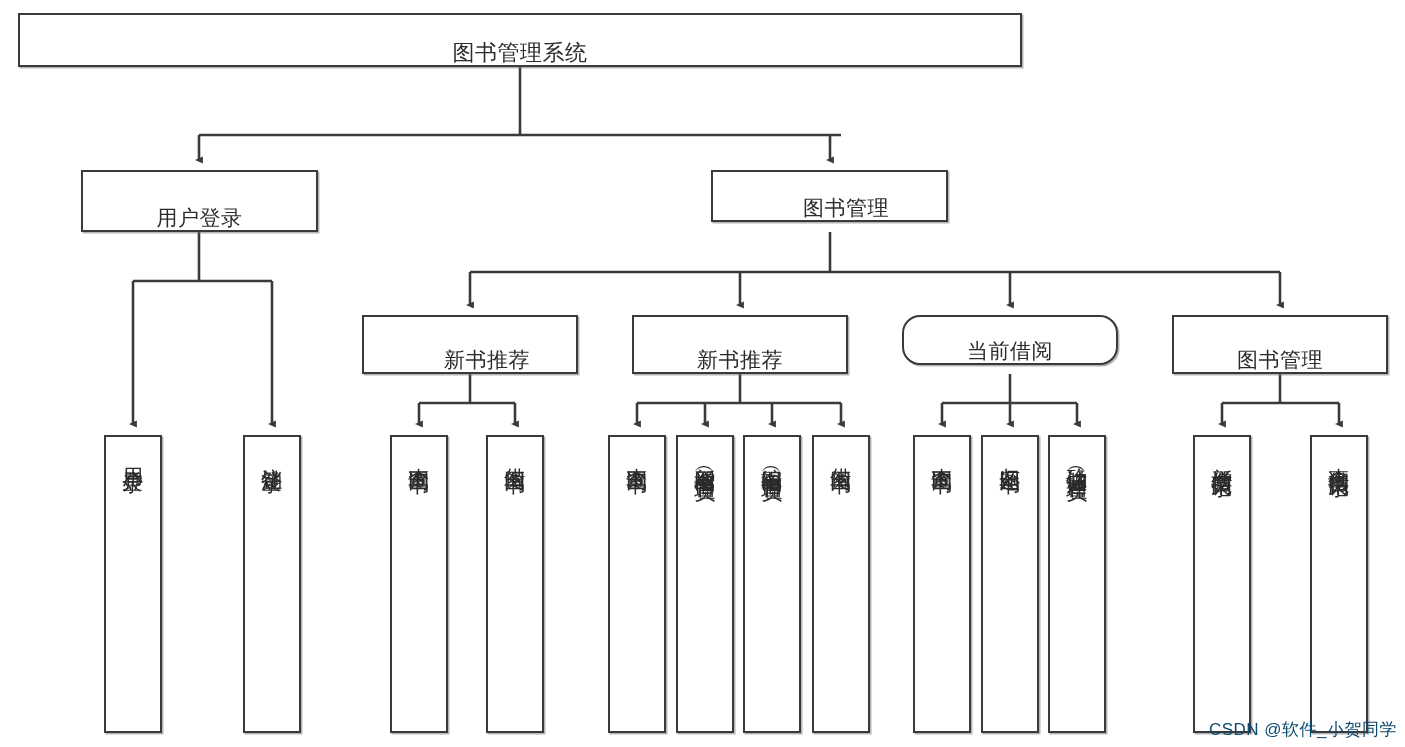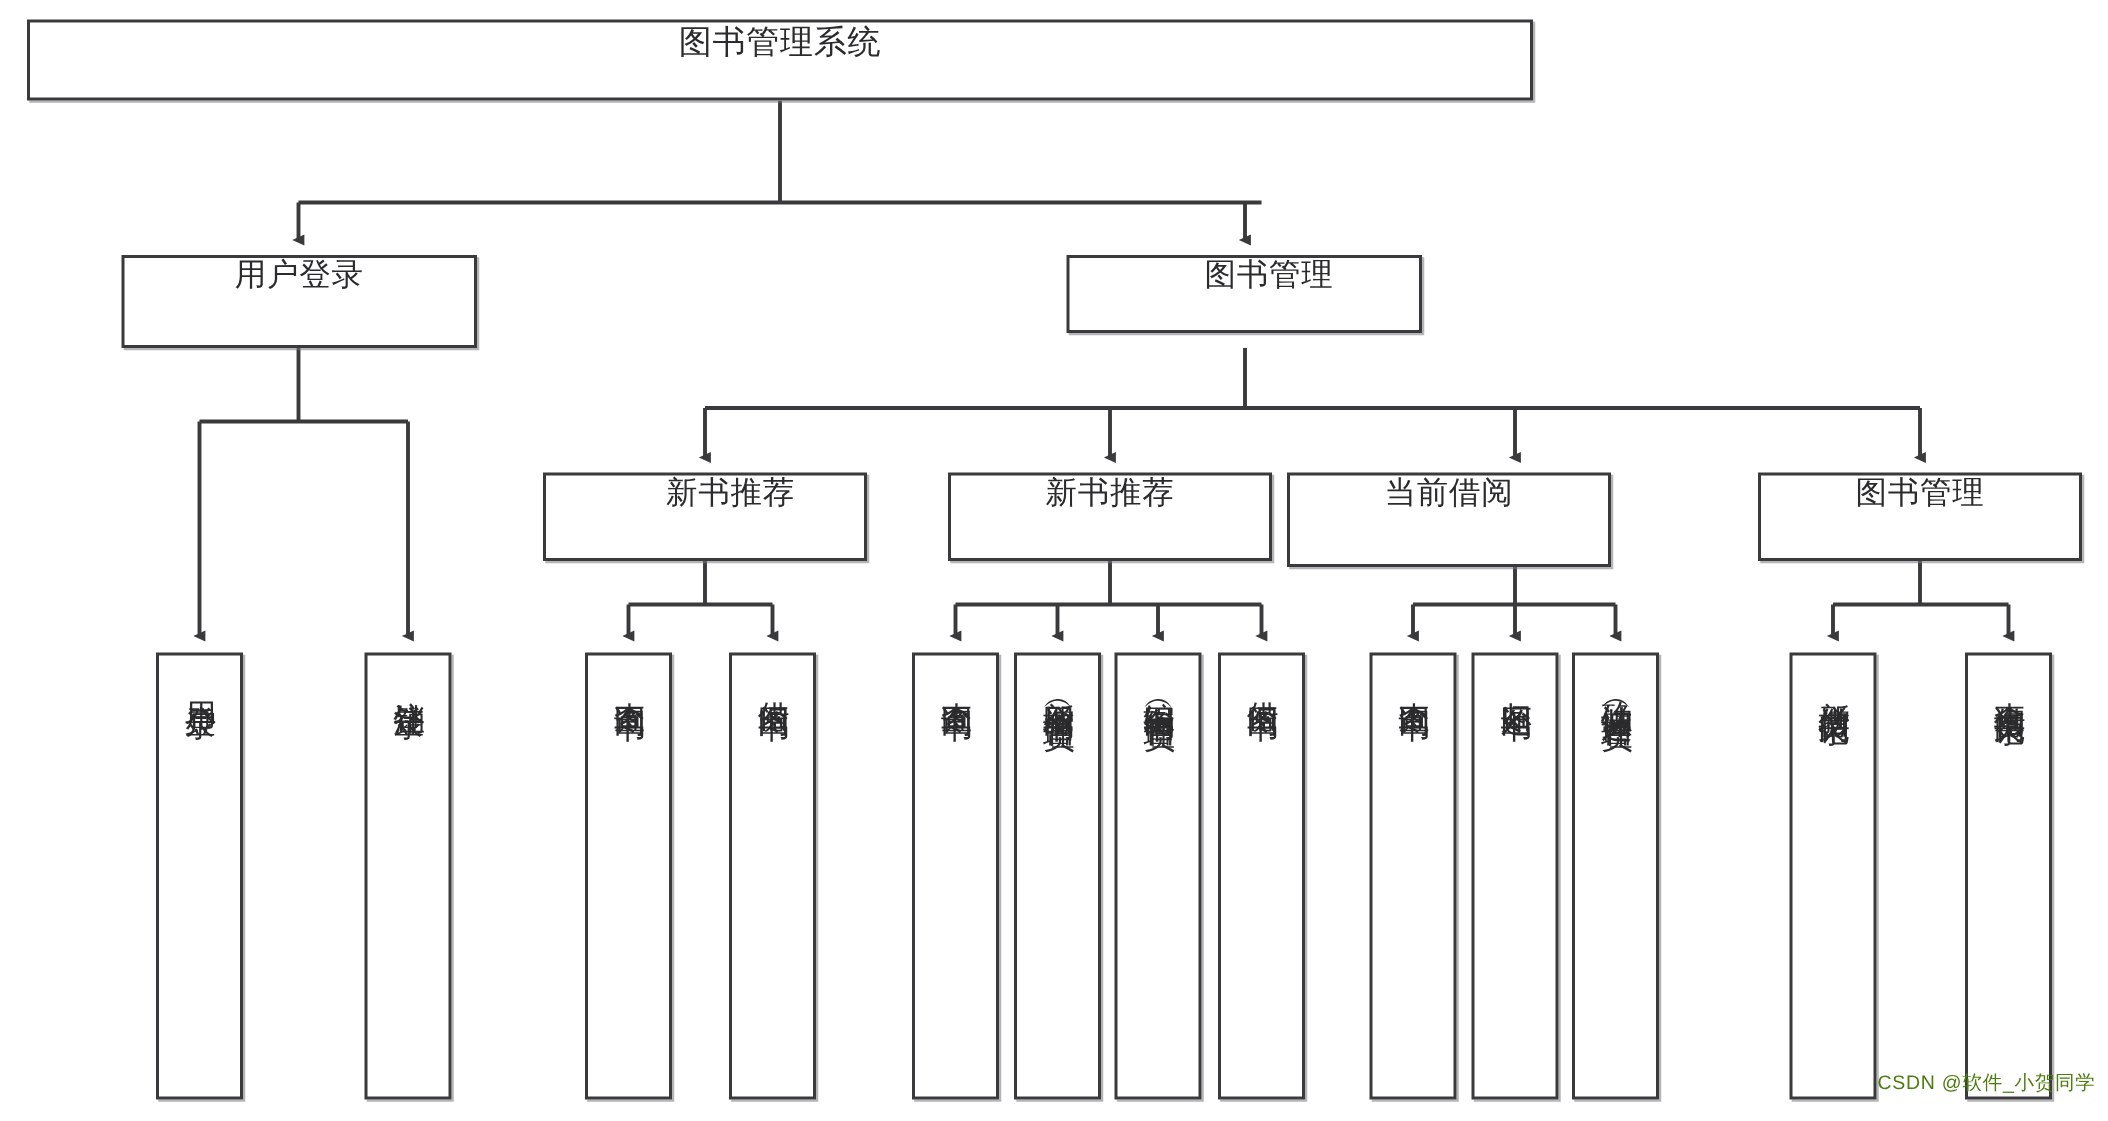--- a/index.html
+++ b/index.html
@@ -25,21 +25,21 @@
     height: 747px;
     pointer-events: none;
   }
   .node {
     position: absolute;
     box-sizing: border-box;
     border: 2px solid #3a3a3c;
     background: #ffffff;
     box-shadow: 1.5px 1.5px 0 rgba(120,120,125,0.55);
     display: flex;
-    align-items: flex-start;
+    align-items: flex-end;
     justify-content: center;
     color: #2b2b2d;
   }
   .node-label {
     font-size: 21px;
     line-height: 1.15;
     letter-spacing: 0.5px;
     white-space: nowrap;
     color: #2b2b2d;
   }
@@ -54,23 +54,23 @@
     writing-mode: vertical-rl;
     text-orientation: upright;
     font-size: 21px;
     line-height: 1.22;
     letter-spacing: 2px;
     white-space: nowrap;
   }
   .watermark {
     position: absolute;
     right: 8px;
-    bottom: 16px;
-    font-size: 13px;
-    color: #4d7c0f;
+    bottom: 6px;
+    font-size: 17px;
+    color: #0c4a6e;
     white-space: nowrap;
     letter-spacing: 0.5px;
   }
 </style>
 </head>
 <body>
 
 <div id="diagram-root">
 
   <svg id="edge-layer" viewBox="0 0 1405 747" width="1405" height="747" xmlns="http://www.w3.org/2000/svg">
@@ -133,21 +133,21 @@
   <div class="node branch" style="left:711px; top:170px; width:237px; height:52px;padding-left:33px;">
     <span class="node-label">图书管理</span>
   </div>
 
   <div class="node branch" style="left:362px; top:315px; width:216px; height:59px;padding-left:34px;">
     <span class="node-label">新书推荐</span>
   </div>
   <div class="node branch" style="left:632px; top:315px; width:216px; height:59px;">
     <span class="node-label">新书推荐</span>
   </div>
-  <div class="node branch" style="left:858px; top:315px; width:216px; height:63px;">
+  <div class="node branch" style="left:902px; top:315px; width:216px; height:50px;border-radius:18px;">
     <span class="node-label">当前借阅</span>
   </div>
   <div class="node branch" style="left:1172px; top:315px; width:216px; height:59px;">
     <span class="node-label">图书管理</span>
   </div>
 
   <div class="node leaf" style="left:104px; top:435px; width:58px; height:298px;">
     <span class="node-label">用户登录</span>
   </div>
   <div class="node leaf" style="left:243px; top:435px; width:58px; height:298px;">

